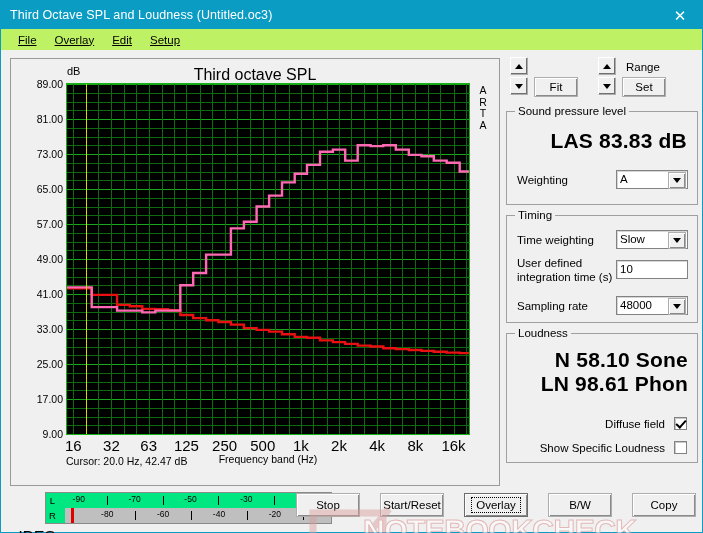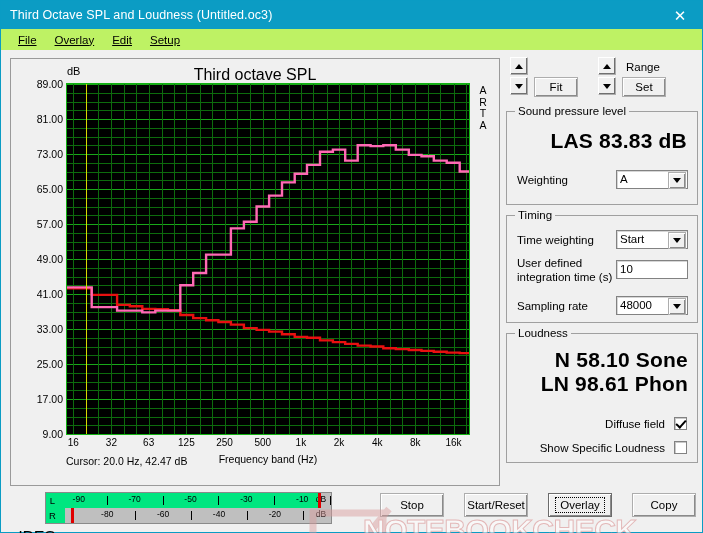--- a/index.html
+++ b/index.html
@@ -67,21 +67,21 @@
   .grid-h{height:1px;left:0;right:0;}
   .grid-v.major,.grid-h.major{background:#19a819;}
   .cursor-line{position:absolute;width:1px;top:0;bottom:0;background:#d8d800;}
   .ytick{
     position:absolute;right:0;text-align:right;width:52px;
     font-size:10.5px;color:#000;transform:translateY(-50%);
   }
   .ytick-wrap{position:absolute;left:0;top:24px;width:52px;height:352px;}
   .xtick-wrap{position:absolute;left:55px;top:378px;width:404px;height:16px;}
   .xtick{
-    position:absolute;top:0;font-size:10px;color:#000;
+    position:absolute;top:0;font-size:15px;color:#000;
     transform:translateX(-50%);white-space:nowrap;
   }
   .xaxis-label{
     position:absolute;left:55px;width:404px;top:394px;
     text-align:center;font-size:10.5px;color:#000;
   }
   .arta{
     position:absolute;left:464px;top:26px;width:16px;
     font-size:10.5px;line-height:11.5px;color:#000;text-align:center;
   }
@@ -391,21 +391,21 @@
               <span class="tri-dn"></span>
             </span>
         </div>
       </div>
 
       <div class="group" style="margin-top:10px;height:108px;">
         <div class="legend">Timing</div>
 
         <div class="lbl" style="left:10px;top:18px;">Time weighting</div>
         <div class="combo" style="right:9px;top:14px;width:72px;">
-          <span class="cv">Start</span>
+          <span class="cv">Slow</span>
           <span class="cbtn">
               <span class="tri-dn"></span>
             </span>
         </div>
 
         <div class="lbl" style="left:10px;top:41px;">User defined</div>
         <div class="lbl" style="left:10px;top:55px;">integration time (s)</div>
         <div class="txtbox" style="right:9px;top:44px;width:72px;">
           <span class="tv">10</span>
         </div>
@@ -476,20 +476,23 @@
         <div class="btn botbtn">
             <span class="inner">Stop</span>
           </div>
         <div class="btn botbtn">
             <span class="inner">Start/Reset</span>
           </div>
         <div class="btn botbtn focus">
             <span class="inner">Overlay</span>
           </div>
         <div class="btn botbtn">
+            <span class="inner">B/W</span>
+          </div>
+        <div class="btn botbtn">
             <span class="inner">Copy</span>
           </div>
       </div>
     </div>
 
     <div class="wm">
       <svg width="330" height="78" viewBox="0 0 330 78">
         <g fill="none" stroke="#d99a9a" stroke-width="7" opacity="0.85">
           <path d="M10 8 L80 8 L80 62 L10 62 Z"></path>
           <path d="M22 34 L44 54 L86 4"></path>

